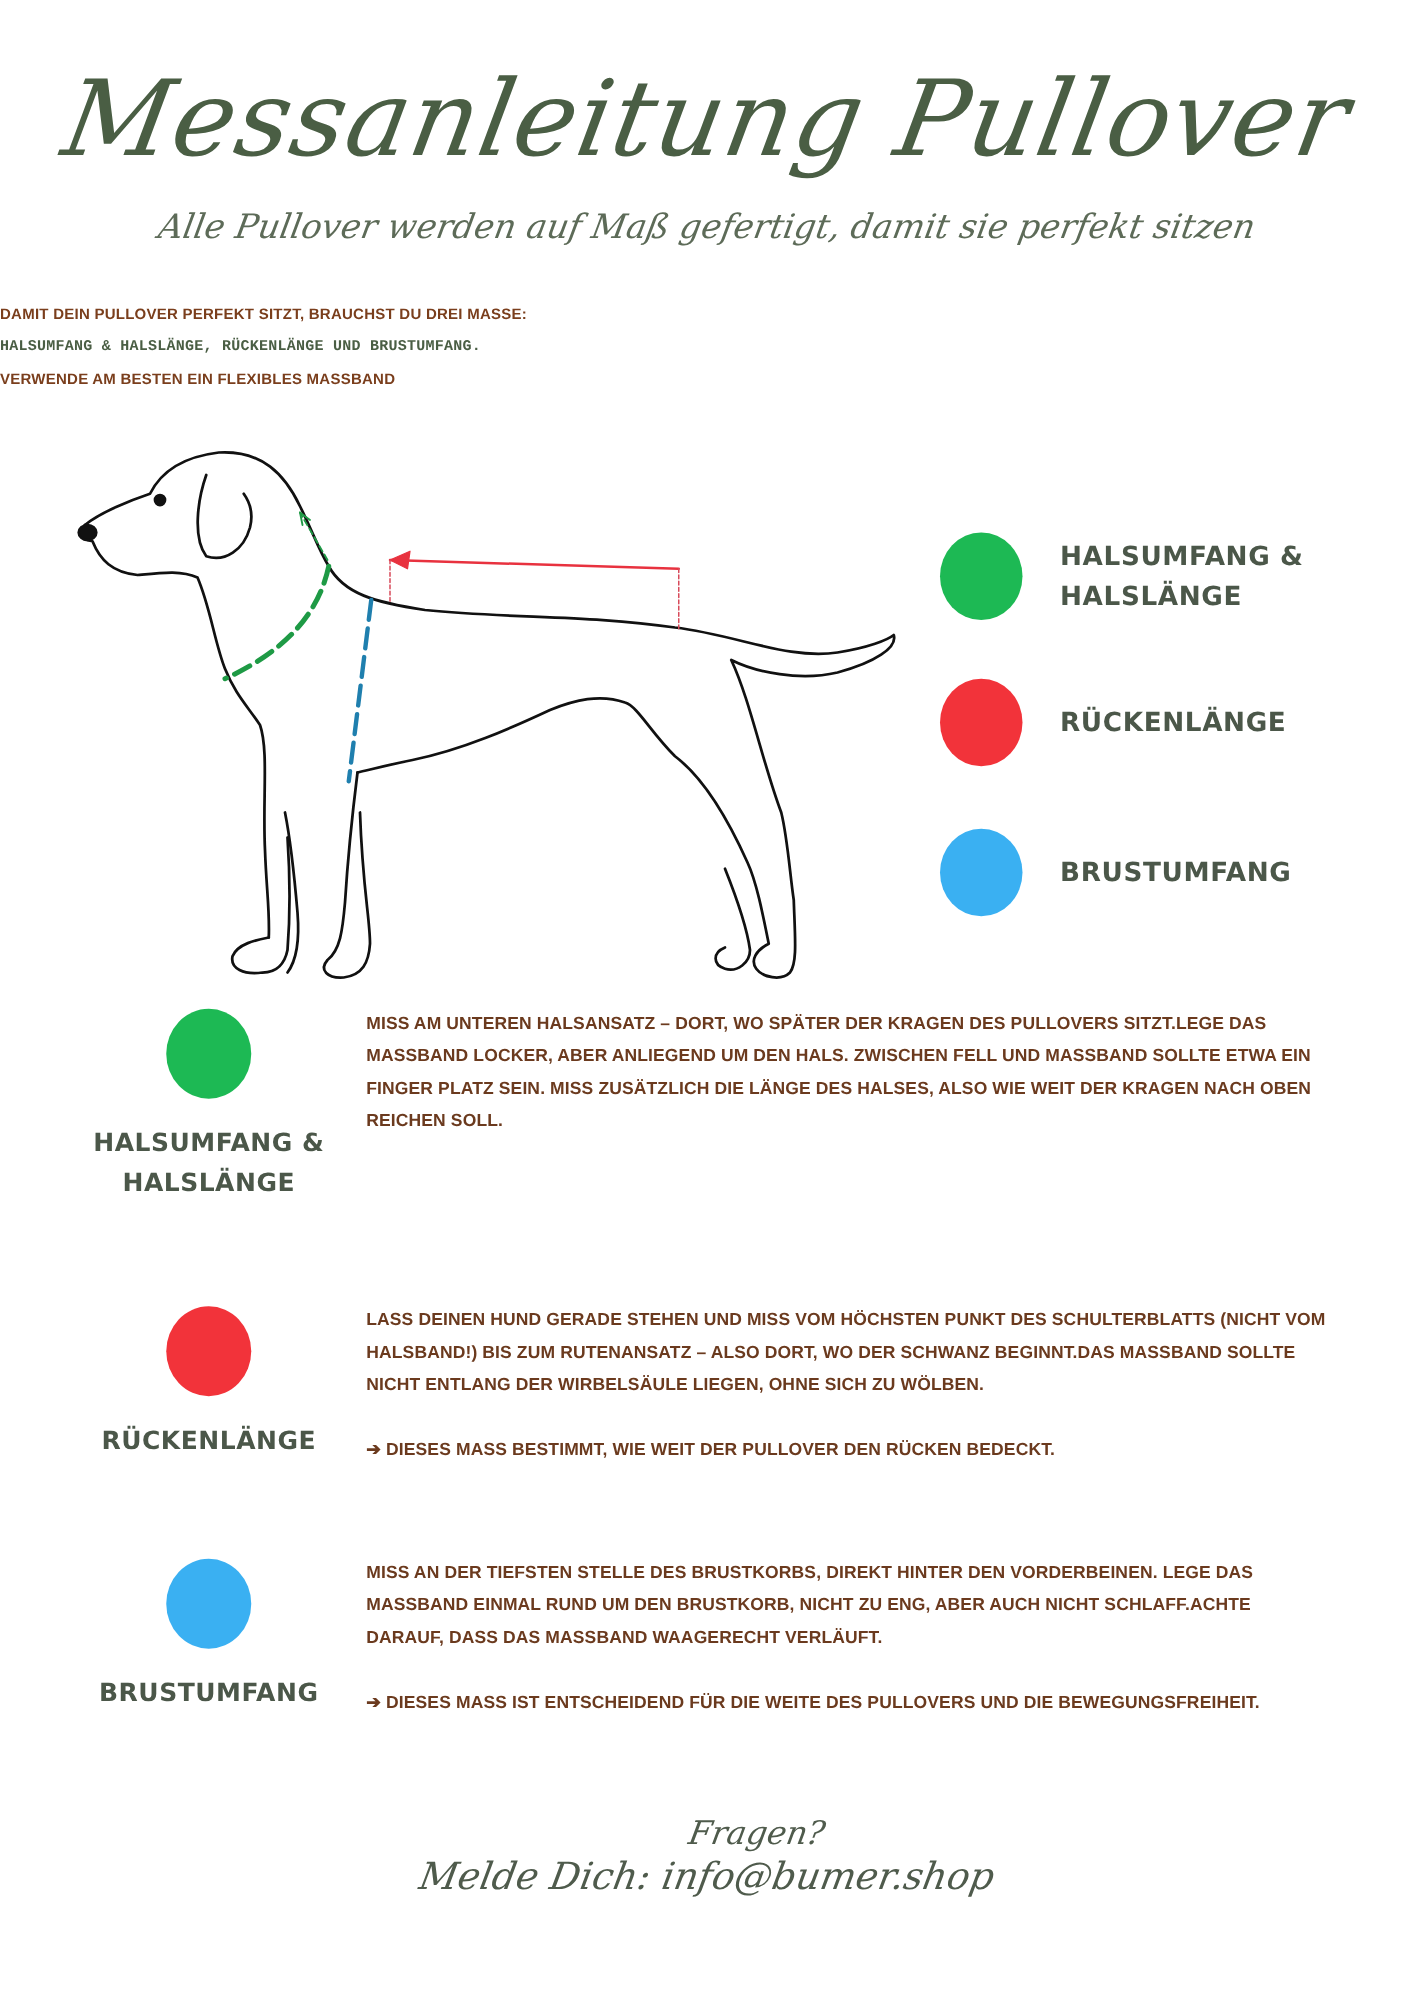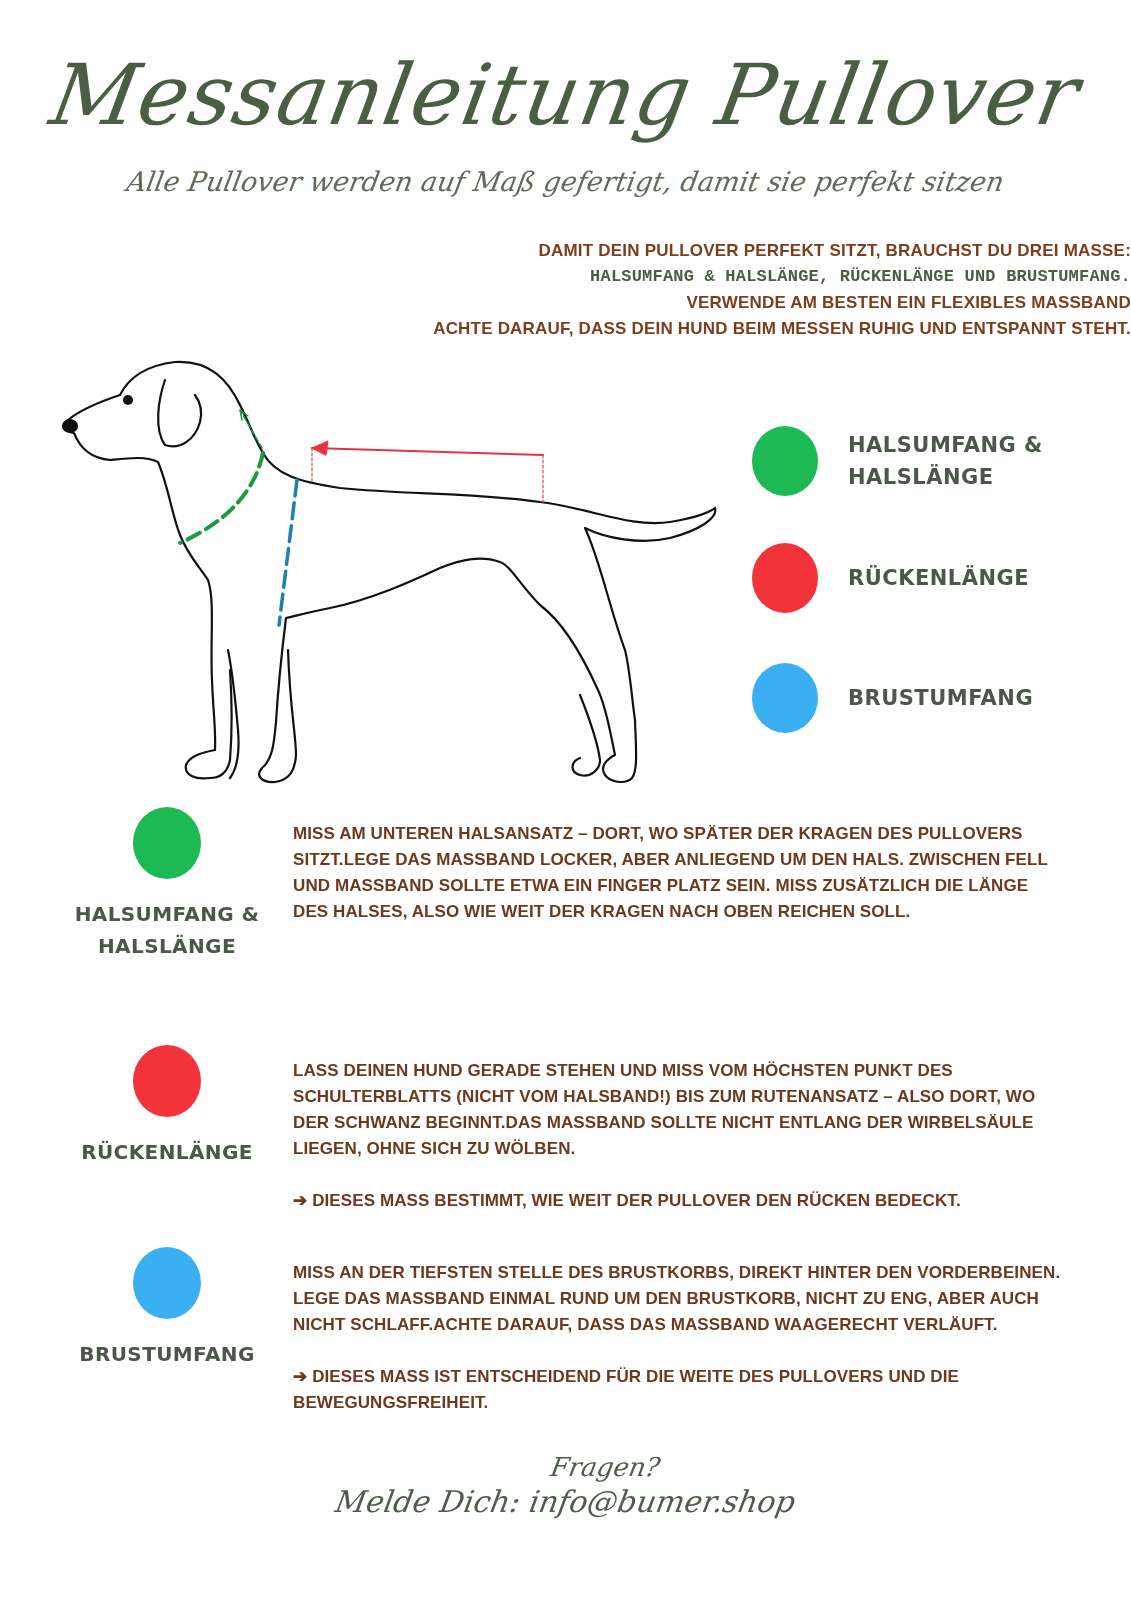--- a/index.html
+++ b/index.html
@@ -13,62 +13,61 @@
     font-family: "DejaVu Serif", serif; font-style: italic; font-weight: normal;
     font-size: 84px; color: #4a5e44; letter-spacing: 1px; line-height: 110px;
     transform: skewX(-10deg);
   }
   .subtitle {
     left: 0; width: 1131px; top: 166px; text-align: center;
     font-family: "DejaVu Serif", serif; font-style: italic;
     font-size: 27px; color: #5d6b58; transform: skewX(-10deg);
   }
   .intro {
-    left: 0; width: 1131px; top: 238px; text-align: right;
+    left: 0; width: 1131px; top: 238px; text-align: left;
     font-family: "Liberation Sans", sans-serif; font-weight: bold;
-    font-size: 17px; line-height: 26px; letter-spacing: 0.2px;
+    font-size: 12px; line-height: 26px; letter-spacing: 0.2px;
   }
   .intro .brown { color: #7a3e1c; }
   .intro .green { color: #4a5e44; font-family: Liberation Mono, monospace; }
   .dog { left: 50px; top: 350px; width: 680px; height: 440px; }
   .legend-item { left: 752px; display: flex; align-items: center; }
   .dot { border-radius: 50%; }
   .legend-dot { width: 66px; height: 70px; }
   .legend-label {
     margin-left: 30px; font-family: "DejaVu Sans", sans-serif; font-weight: bold;
     font-size: 21px; line-height: 32px; color: #4b5749; letter-spacing: 0.5px;
   }
   .sec-dot { width: 68px; height: 72px; }
   .sec-label {
     width: 220px; text-align: center; font-family: "DejaVu Sans", sans-serif; font-weight: bold;
     font-size: 20px; line-height: 32px; color: #4b5749; letter-spacing: 0.4px;
   }
   .sec-text {
     left: 293px; width: 770px; font-family: "Liberation Sans", sans-serif; font-weight: bold;
-    font-size: 17px; line-height: 26px; color: #6b3a1e; letter-spacing: 0.1px; margin-top: 16px;
+    font-size: 14px; line-height: 26px; color: #6b3a1e; letter-spacing: 0.1px;
   }
   .sec-text p { margin: 0; }
   .sec-text .note { margin-top: 26px; }
   .footer {
     left: 0; width: 1131px; text-align: center;
     font-family: "DejaVu Serif", serif; font-style: italic; color: #4f5b4c;
     transform: skewX(-10deg);
   }
 </style>
 </head>
 <body>
 
 <div class="abs title">Messanleitung Pullover</div>
 <div class="abs subtitle">Alle Pullover werden auf Maß gefertigt, damit sie perfekt sitzen</div>
 
 <div class="abs intro">
   <div class="brown">DAMIT DEIN PULLOVER PERFEKT SITZT, BRAUCHST DU DREI MASSE:</div>
   <div class="green">HALSUMFANG &amp; HALSLÄNGE, RÜCKENLÄNGE UND BRUSTUMFANG.</div>
   <div class="brown">VERWENDE AM BESTEN EIN FLEXIBLES MASSBAND</div>
-  <div class="brown">ACHTE DARAUF, DASS DEIN HUND BEIM MESSEN RUHIG UND ENTSPANNT STEHT.</div>
 </div>
 
 <svg class="abs dog" viewBox="0 0 680 440" fill="none" stroke="#111" stroke-width="2.2" stroke-linecap="round" stroke-linejoin="round">
   <g>
 
     <path d="M18 70 C30 60 55 50 70 45 C80 25 100 15 125 12 C160 10 178 30 190 55 C200 75 205 90 213 103 C225 125 250 132 290 138 C360 145 420 142 490 152 C540 158 580 178 620 172 C645 168 660 162 665 158 C668 168 650 180 620 188 C590 195 555 188 535 178 C550 210 560 260 575 300 C580 320 582 350 585 370 C586 400 588 420 582 428 C575 435 560 432 555 425 C550 418 555 410 565 405 C560 380 555 355 548 340 C530 300 510 270 490 255 C470 235 460 215 450 212 C430 205 410 210 390 218 C360 232 320 250 280 258 C260 262 245 266 236 268"></path>
 
     <path d="M18 70 C14 76 16 82 24 83 C30 98 40 108 60 110 C80 108 95 106 108 112 C118 135 122 165 130 185 C138 205 148 215 158 230 C165 250 160 290 162 330 C163 360 166 380 165 400"></path>
 
     <path d="M165 400 C155 402 140 405 136 415 C134 425 145 430 160 428 C172 428 178 420 180 410 C182 385 182 350 180 320"></path>

